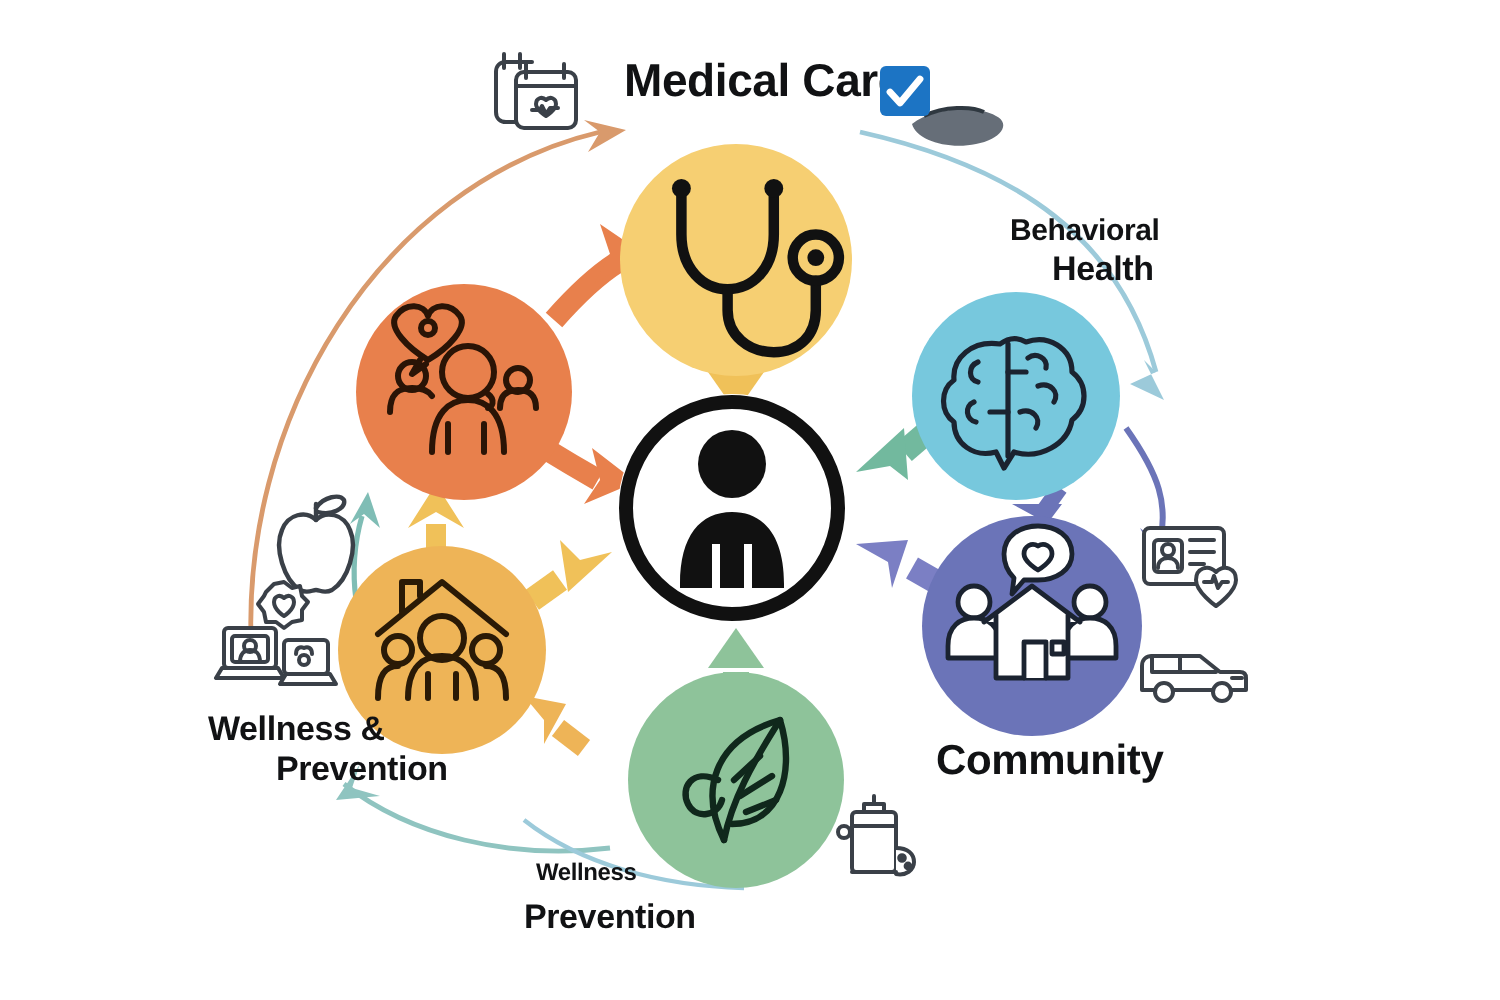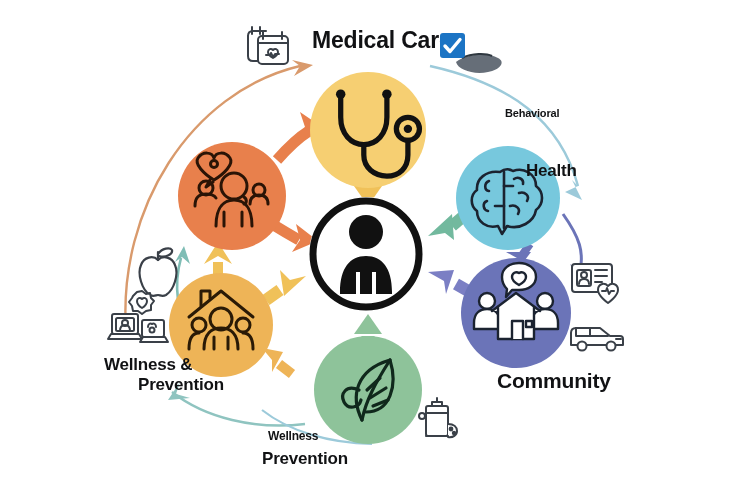--- a/index.html
+++ b/index.html
@@ -266,24 +266,24 @@
 
   <div class="label" style="left:312px;top:28px;font-size:23px;">Medical Care</div>
 
   <div style="position:absolute;left:440px;top:33px;width:25px;height:25px;
               background:#1c74c4;border-radius:3px;">
     <svg width="25" height="25" viewBox="0 0 25 25">
       <path d="M5,13 L10,18.5 L20,6.5" fill="none" stroke="#ffffff" stroke-width="3.4" stroke-linecap="round" stroke-linejoin="round"></path>
     </svg>
   </div>
 
-  <div class="label" style="left:505px;top:108px;font-size:11px;">Behavioral</div>
-  <div class="label" style="left:526px;top:126px;font-size:17px;margin-top:36px;">Health</div>
-
-  <div class="label" style="left:468px;top:370px;font-size:21px;margin-left:29px;">Community</div>
+  <div class="label" style="left:505px;top:108px;font-size:15px;">Behavioral</div>
+  <div class="label" style="left:526px;top:126px;font-size:17px;">Health</div>
+
+  <div class="label" style="left:468px;top:370px;font-size:21px;">Community</div>
 
   <div class="label" style="left:268px;top:430px;font-size:12px;">Wellness</div>
   <div class="label" style="left:262px;top:450px;font-size:17px;">Prevention</div>
 
   <div class="label" style="left:104px;top:356px;font-size:17px;">Wellness &amp;</div>
   <div class="label" style="left:138px;top:376px;font-size:17px;">Prevention</div>
 
 </div>
 
 </body></html>

